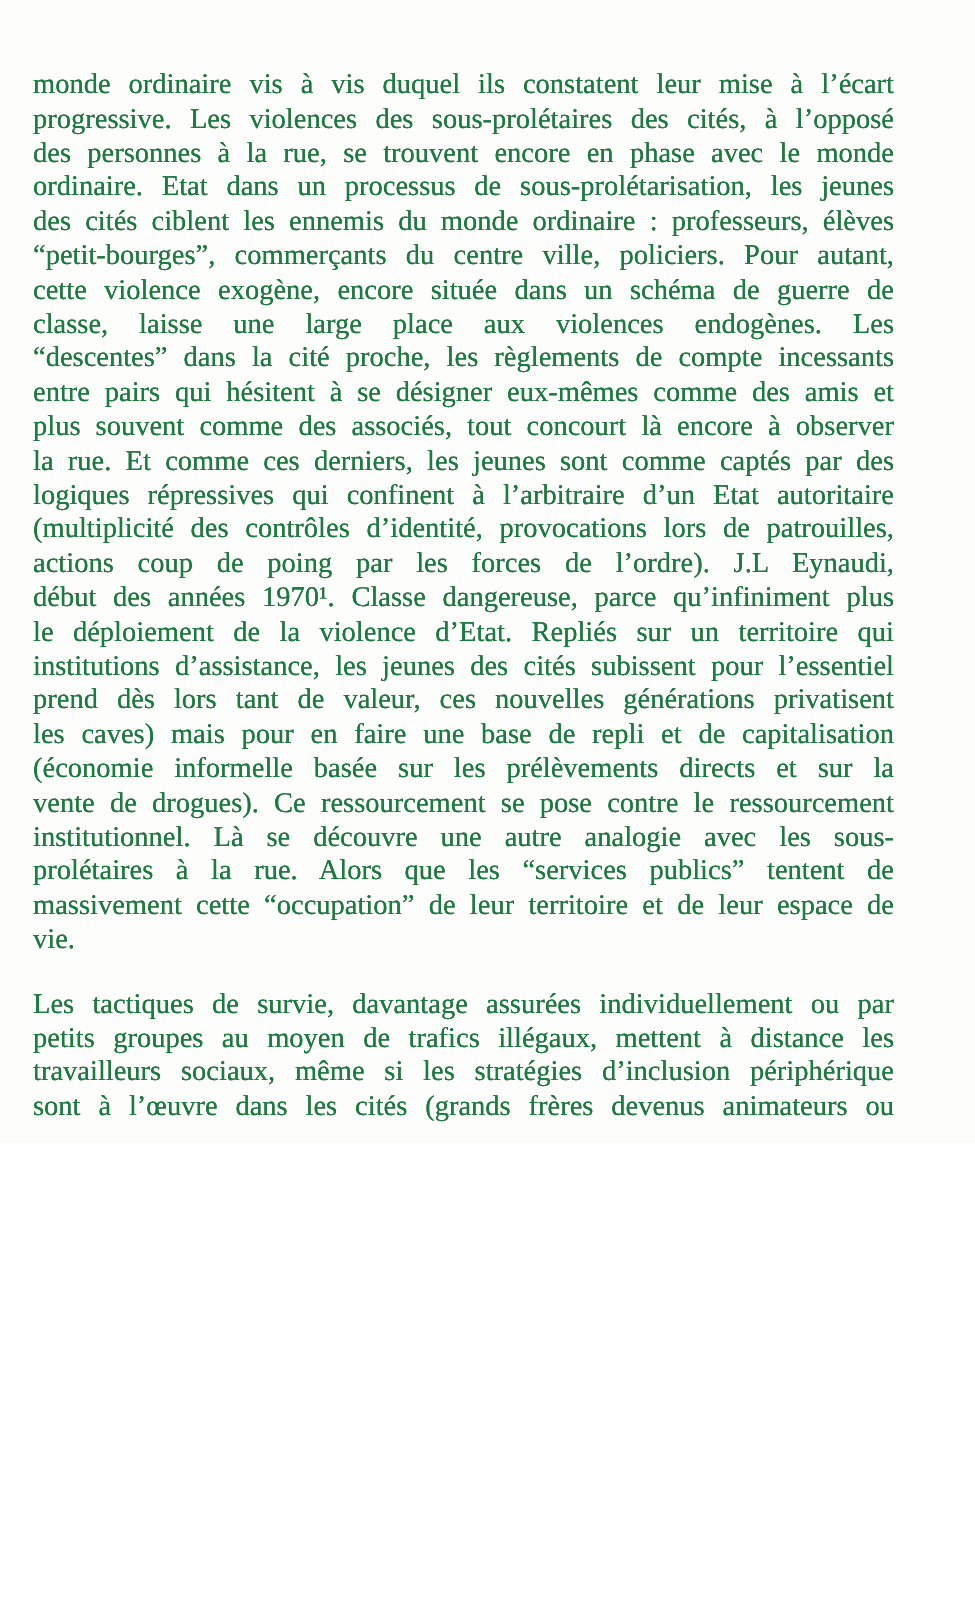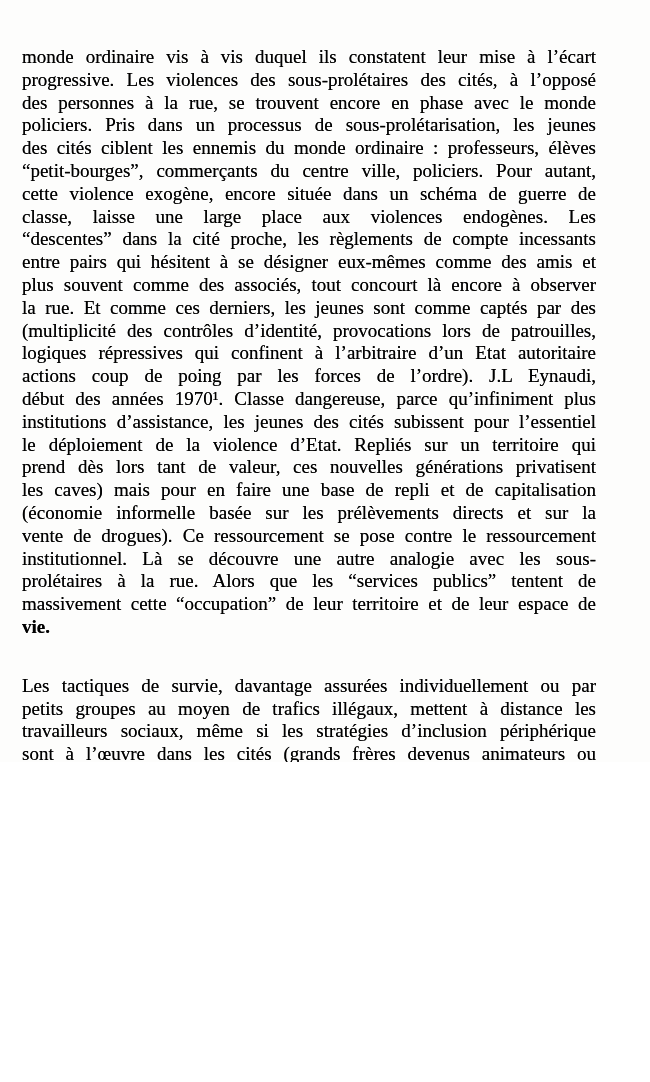--- a/index.html
+++ b/index.html
@@ -7,42 +7,41 @@
     padding: 0;
     background: #ffffff;
   }
   .page {
     position: relative;
     width: 650px;
     height: 762px;
     background: #fdfdfc;
     overflow: hidden;
     font-family: "Liberation Serif", serif;
-    color: #000000;
+    color: #15803d;
   }
   .text-col {
     position: absolute;
     left: 22px;
     top: 46px;
     width: 574px;
   }
   .para .line {
     font-size: 19px;
     line-height: 22.8px;
     text-align: justify;
     text-align-last: justify;
     white-space: normal;
     text-shadow: 0 0 0.4px rgba(10,10,10,0.75);
   }
   .para.end-left .line:last-child {
     text-align-last: left;
-    font-weight: bold;
   }
   .para-gap {
-    margin-top: 36px;
+    margin-top: 20px;
   }
   .footnote-rule {
     margin-top: 13px;
     width: 266px;
     height: 0;
     border-top: 2px solid #1b1b1b;
   }
   .footnote {
     margin-top: 6px;
     font-size: 16.5px;
@@ -69,35 +68,35 @@
 </head>
 <body>
 
 <div class="page">
   <div class="text-col">
 
     <div class="para end-left">
         <div class="line">monde ordinaire vis à vis duquel ils constatent leur mise à l’écart</div>
         <div class="line">progressive. Les violences des sous-prolétaires des cités, à l’opposé</div>
         <div class="line">des personnes à la rue, se trouvent encore en phase avec le monde</div>
-        <div class="line">policiers. Pris dans un processus de sous-prolétarisation, les jeunes</div>
+        <div class="line">ordinaire. Etat dans un processus de sous-prolétarisation, les jeunes</div>
         <div class="line">des cités ciblent les ennemis du monde ordinaire : professeurs, élèves</div>
         <div class="line">“petit-bourges”, commerçants du centre ville, policiers. Pour autant,</div>
         <div class="line">cette violence exogène, encore située dans un schéma de guerre de</div>
         <div class="line">classe, laisse une large place aux violences endogènes. Les</div>
         <div class="line">“descentes” dans la cité proche, les règlements de compte incessants</div>
         <div class="line">entre pairs qui hésitent à se désigner eux-mêmes comme des amis et</div>
         <div class="line">plus souvent comme des associés, tout concourt là encore à observer</div>
         <div class="line">la rue. Et comme ces derniers, les jeunes sont comme captés par des</div>
+        <div class="line">logiques répressives qui confinent à l’arbitraire d’un Etat autoritaire</div>
         <div class="line">(multiplicité des contrôles d’identité, provocations lors de patrouilles,</div>
-        <div class="line">logiques répressives qui confinent à l’arbitraire d’un Etat autoritaire</div>
         <div class="line">actions coup de poing par les forces de l’ordre). J.L Eynaudi,</div>
         <div class="line">début des années 1970¹. Classe dangereuse, parce qu’infiniment plus</div>
+        <div class="line">le déploiement de la violence d’Etat. Repliés sur un territoire qui</div>
         <div class="line">institutions d’assistance, les jeunes des cités subissent pour l’essentiel</div>
-        <div class="line">le déploiement de la violence d’Etat. Repliés sur un territoire qui</div>
         <div class="line">prend dès lors tant de valeur, ces nouvelles générations privatisent</div>
         <div class="line">les caves) mais pour en faire une base de repli et de capitalisation</div>
         <div class="line">(économie informelle basée sur les prélèvements directs et sur la</div>
         <div class="line">vente de drogues). Ce ressourcement se pose contre le ressourcement</div>
         <div class="line">institutionnel. Là se découvre une autre analogie avec les sous-</div>
         <div class="line">prolétaires à la rue. Alors que les “services publics” tentent de</div>
         <div class="line">massivement cette “occupation” de leur territoire et de leur espace de</div>
         <div class="line">vie.</div>
       </div>
 

